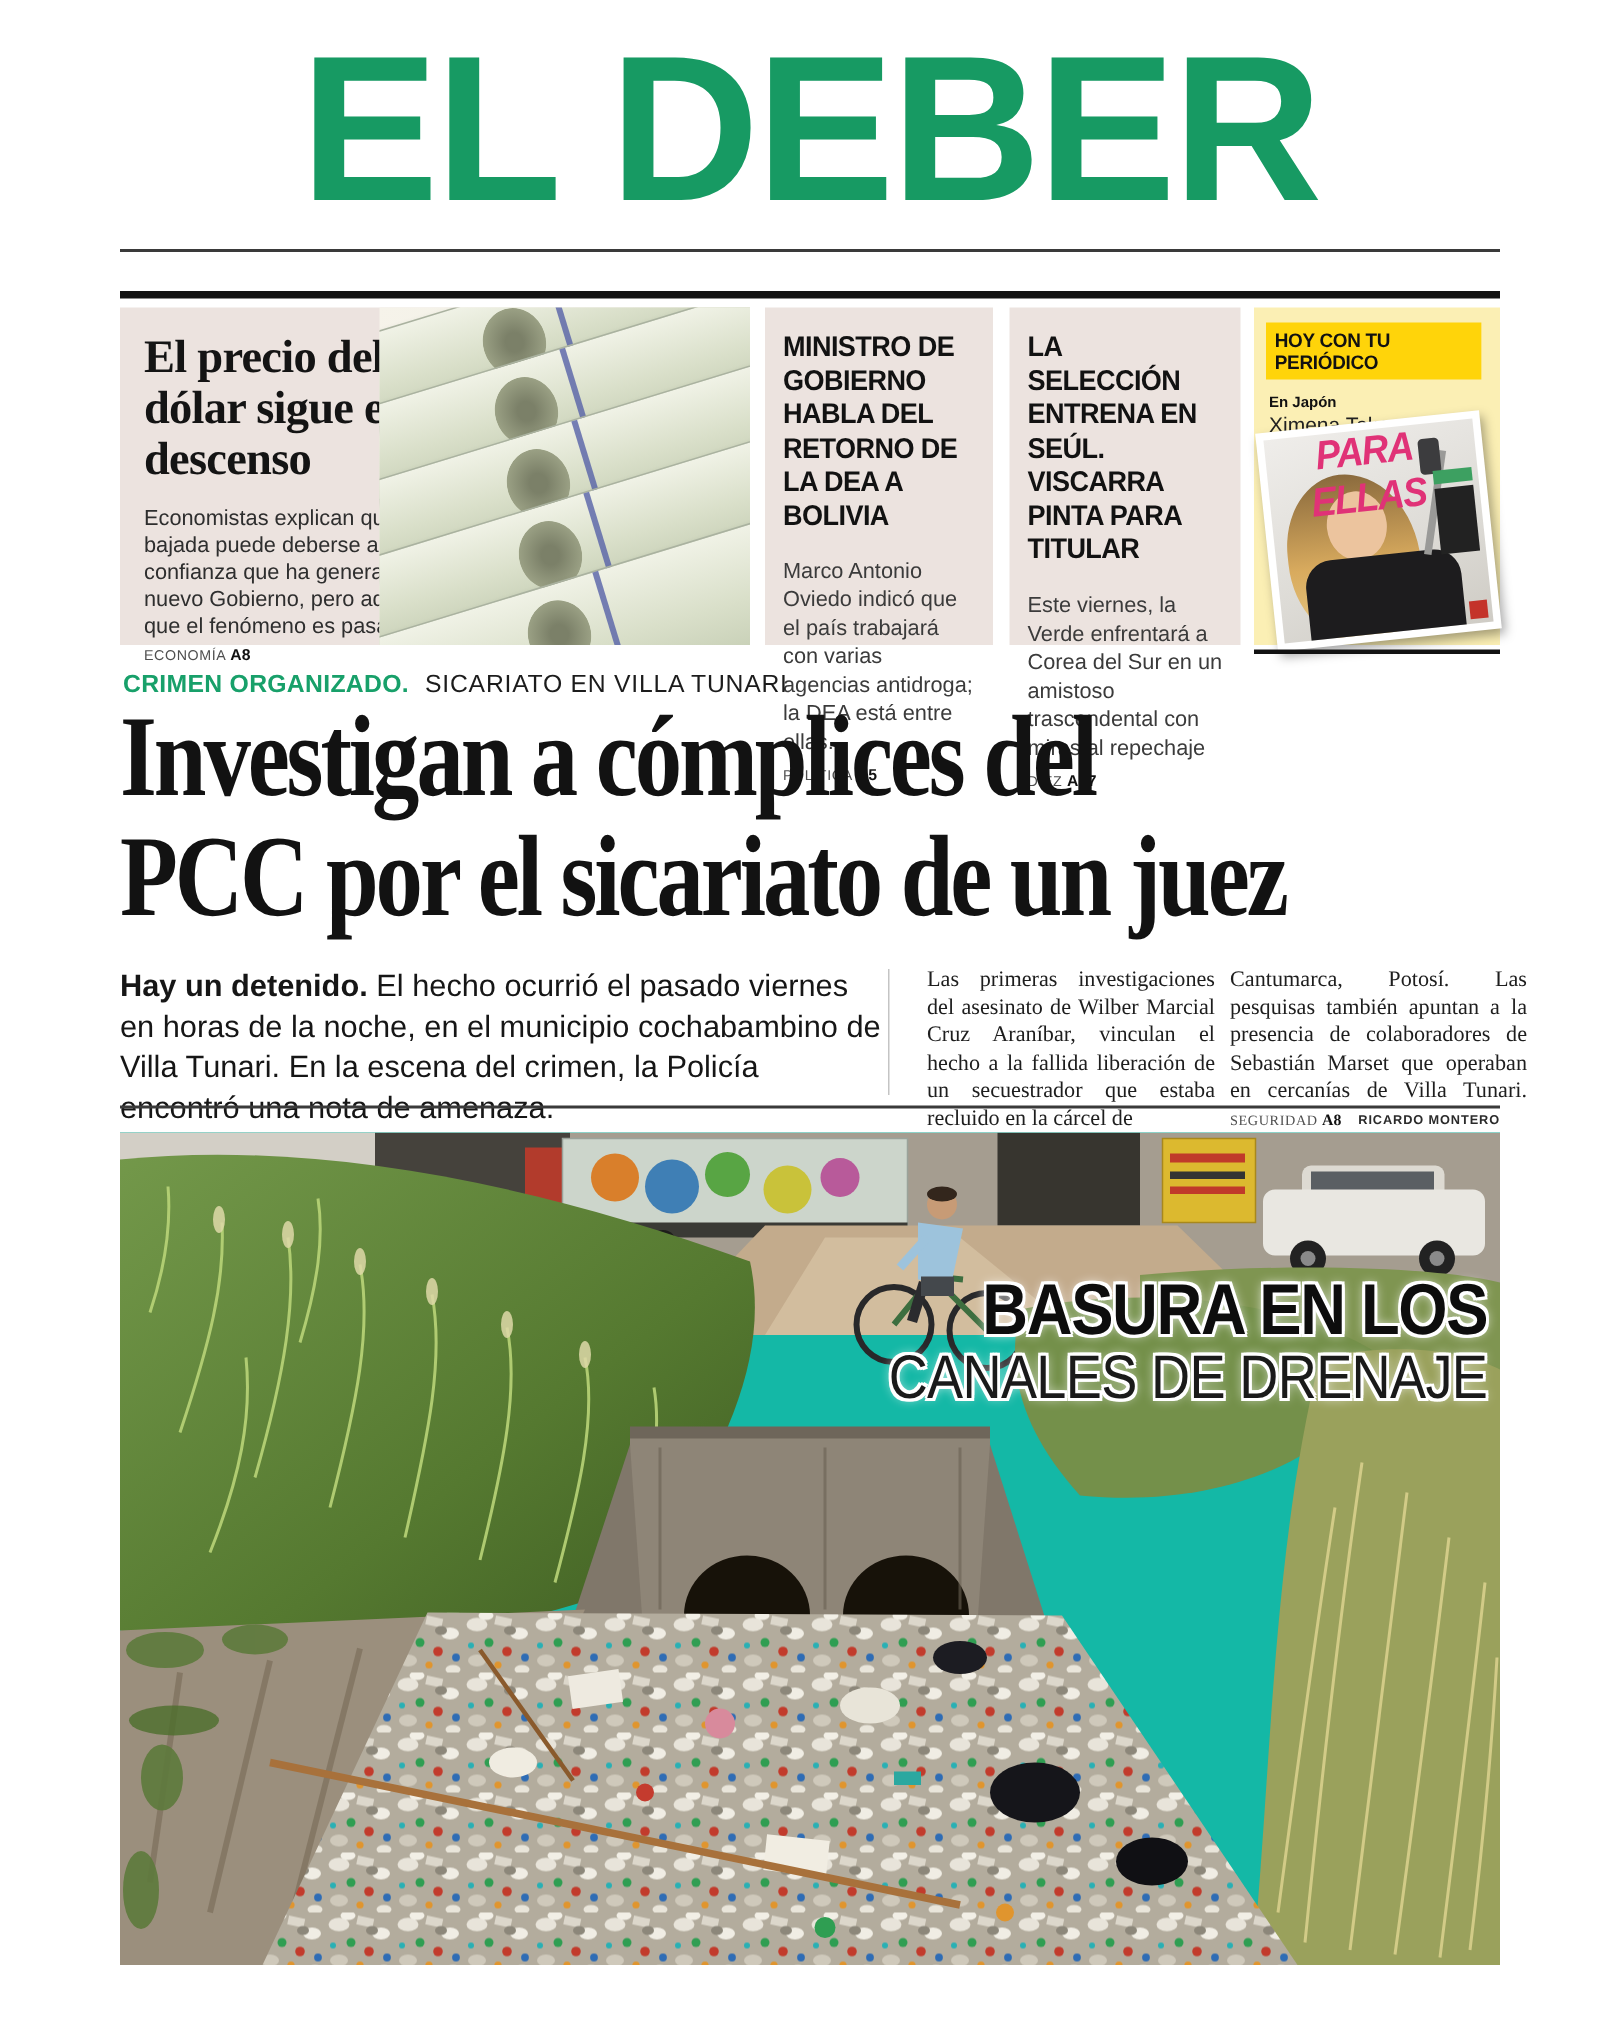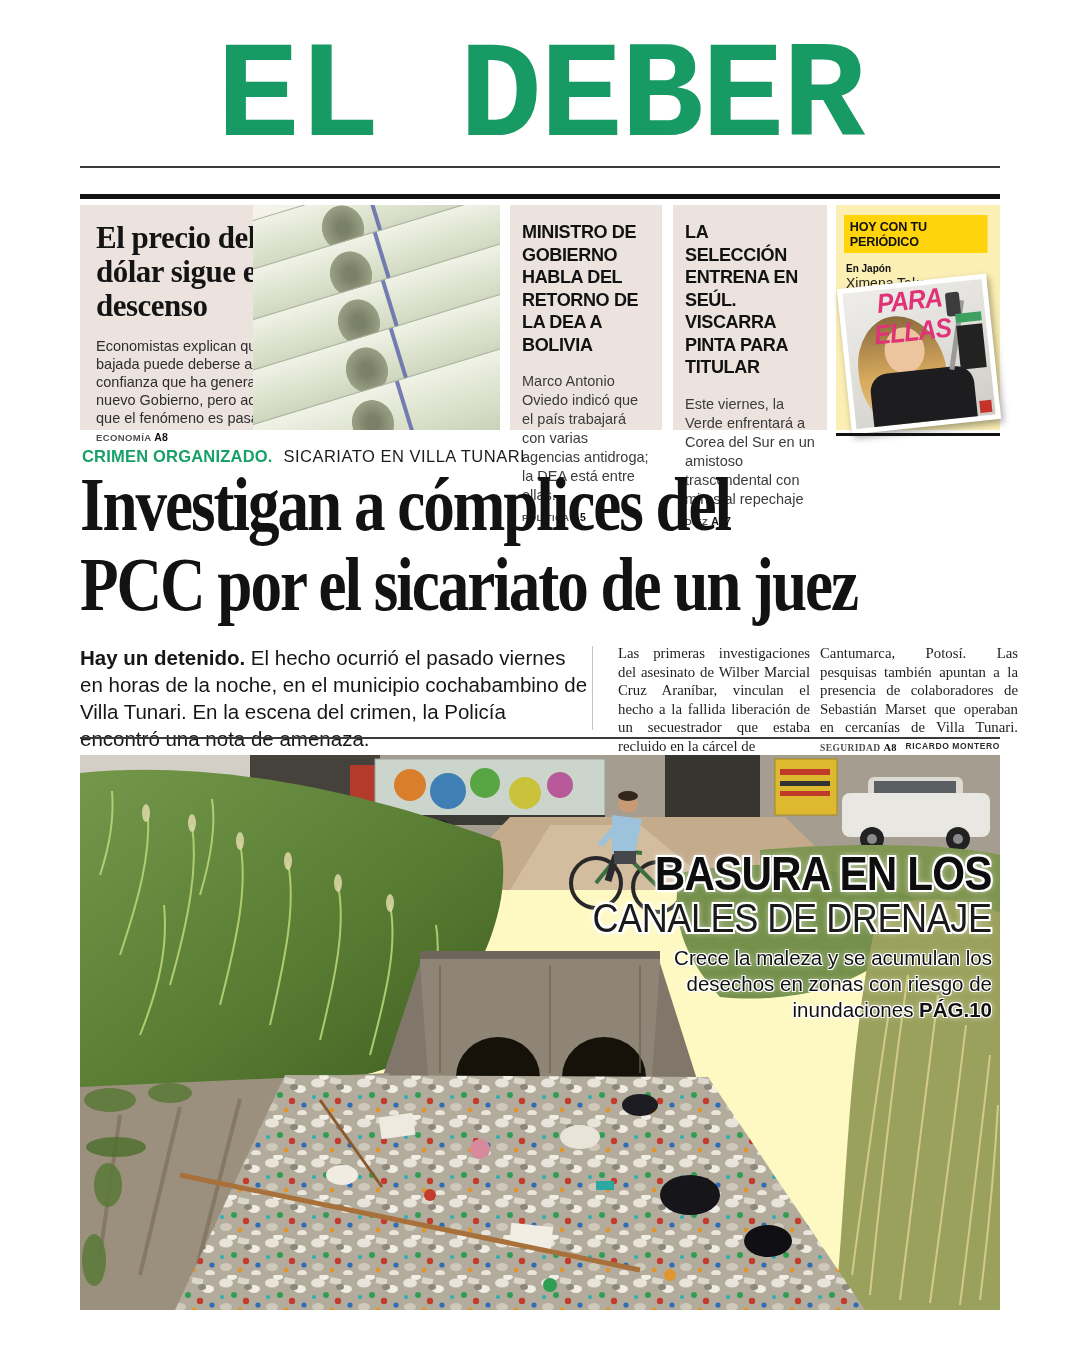--- a/index.html
+++ b/index.html
@@ -3,22 +3,22 @@
 <meta charset="utf-8">
 <style>
   * { margin:0; padding:0; box-sizing:border-box; }
   html,body { background:#e9e9e9; }
   #page {
     position:relative; width:1080px; height:1350px; background:#ffffff;
     font-family:"Liberation Sans", sans-serif; overflow:hidden; margin:0 auto;
   }
   
   #masthead {
-    position:absolute; top:24px; left:0; width:100%; text-align:center;
-    font-family:Liberation Mono, monospace; font-weight:bold;
+    position:absolute; top:12px; left:0; width:100%; text-align:center;
+    font-family:Liberation Sans, sans-serif; font-weight:bold;
     font-size:138px; line-height:148px; color:#179a63; letter-spacing:-2px;
   }
   .rule-thin { position:absolute; left:80px; width:920px; height:2px; background:#3a3a3a; }
   .rule-thick { position:absolute; left:80px; width:920px; height:5px; background:#121212; }
   
   #infobar { position:absolute; top:169px; left:80px; width:920px; height:24px; }
   #infobar .ib-left {
     position:absolute; left:0; top:4px; font-size:11.5px; font-weight:bold;
     letter-spacing:0.2px; color:#1c1c1c; transform:scaleX(0.94); transform-origin:left;
   }
@@ -35,21 +35,21 @@
   .tblock { position:absolute; top:205px; height:225px; background:#ece3df; }
   #tstory1 { left:80px;  width:420px; }
   #tstory2 { left:510px; width:152px; padding:16px 12px; }
   #tstory3 { left:673px; width:154px; padding:16px 12px; }
   #promo   { left:836px; width:164px; top:205px; height:225px; position:absolute; background:#fbefb4; }
   #tstory1 .hl {
     font-family:"Liberation Serif", serif; font-weight:bold; font-size:31px;
     line-height:34px; color:#141414; width:215px; margin:16px 0 0 16px; letter-spacing:-0.5px;
   }
   #tstory1 .bd { width:228px; margin:14px 0 0 16px; font-size:14.5px; line-height:18px; color:#2e2e2e; }
-  .secref { font-size:9.5px; font-weight:bold; color:#4f4f4f; letter-spacing:0.4px; }
+  .secref { font-size:9.5px; font-weight:normal; color:#4f4f4f; letter-spacing:0.4px; }
   .secref b { color:#111; font-size:10.5px; letter-spacing:0.2px; }
   .cond-hl {
     font-weight:bold; font-size:19px; line-height:22.5px; color:#121212;
     letter-spacing:-0.4px; transform:scaleX(0.95); transform-origin:left;
   }
   .cond-bd { margin-top:16px; font-size:14.5px; line-height:19px; color:#3b3b3b; }
   .cond-bd .secref { display:block; margin-top:3px; }
   
   #dollar-photo {
     position:absolute; left:253px; top:205px; width:247px; height:225px;
@@ -107,21 +107,21 @@
   #lead b { font-weight:bold; }
   .vrule { position:absolute; top:2px; width:1px; height:84px; background:#c4c4c4; }
   .bcol { position:absolute; top:0; font-family:"Liberation Serif", serif; font-size:14.8px; line-height:18.6px; color:#1e1e1e; text-align:justify;margin-left:16px; }
   
   
   #credit-rule { top:737px; }
   #photo-credit {
     position:absolute; top:741px; right:80px; font-size:8.5px; font-weight:bold;
     letter-spacing:0.6px; color:#2b2b2b;
   }
-  #photo { position:absolute; top:755px; left:80px; width:920px; height:555px; overflow:hidden; background:#fef9c3; }
+  #photo { position:absolute; top:755px; left:80px; width:920px; height:555px; overflow:hidden; background:#14b8a6; }
   #photo svg { display:block; width:100%; height:100%; }
   #photo-text { position:absolute; right:8px; top:96px; text-align:right; z-index:10; }
   .glow-big { text-shadow:-2px -2px 0 #fff,2px -2px 0 #fff,-2px 2px 0 #fff,2px 2px 0 #fff,0 -2px 0 #fff,0 2px 0 #fff,-2px 0 0 #fff,2px 0 0 #fff,0 0 8px #fff; }
   .glow-sm  { text-shadow:-1px -1px 0 #fff,1px -1px 0 #fff,-1px 1px 0 #fff,1px 1px 0 #fff,0 0 6px #fff; }
   #pt-1 { font-size:48px; font-weight:bold; letter-spacing:-1px; color:#0d0d0d; line-height:46px;
           transform:scaleX(0.88); transform-origin:right; white-space:nowrap; }
   #pt-2 { font-size:41px; font-weight:normal; letter-spacing:-0.5px; color:#1a1a1a; line-height:42px;
           transform:scaleX(0.88); transform-origin:right; white-space:nowrap; }
   #pt-deck { margin-top:6px; margin-left:auto; width:320px; font-size:20.5px; line-height:26px; color:#101010; }
   #pt-deck b { font-weight:bold; }
@@ -341,17 +341,16 @@
       <circle cx="470" cy="530" r="7" fill="#2f9e52"></circle>
       <circle cx="590" cy="520" r="6" fill="#e0952e"></circle>
       <path d="M100,420 L560,515" stroke="#a8713b" stroke-width="5"></path>
       <path d="M240,345 L302,432" stroke="#8a5a2c" stroke-width="3"></path>
 
       <ellipse cx="36" cy="392" rx="30" ry="10" fill="#4c6e2c" opacity="0.8"></ellipse>
     </svg>
     <div id="photo-text">
       <div id="pt-1" class="glow-big">BASURA EN LOS</div>
       <div id="pt-2" class="glow-big">CANALES DE DRENAJE</div>
-      <div id="pt-deck" class="glow-sm"><span>Crece la maleza y se acumulan los desechos en zonas con riesgo de inundaciones </span><b>PÁG.10</b></div>
     </div>
   </div>
 
 </div>
 
 </body></html>

